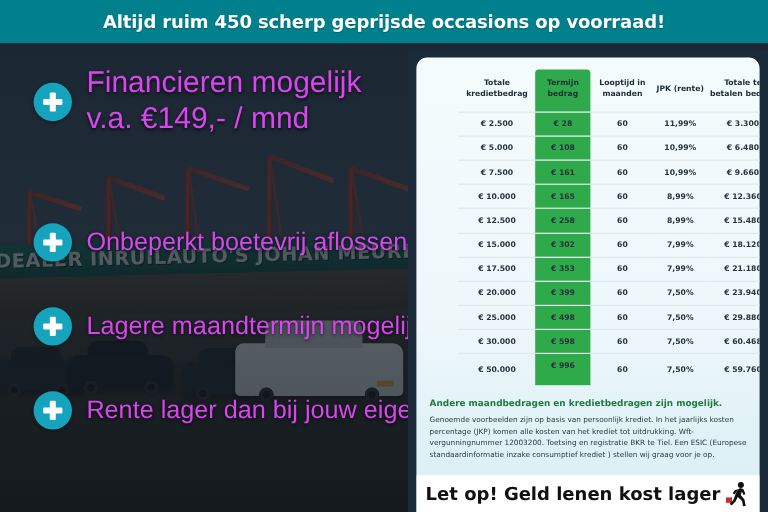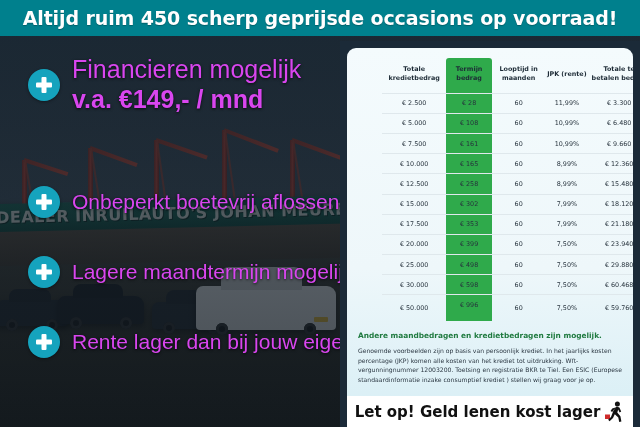--- a/index.html
+++ b/index.html
@@ -98,21 +98,21 @@
 
   
   .banner {
     position: absolute; left: 0; top: 0; width: 640px; height: 36px;
     background: #00808d;
     display: flex; align-items: center; justify-content: center;
     z-index: 6;
   }
   .banner-text {
     font-family: "DejaVu Sans", sans-serif;
-    font-weight: 700; font-size: 19px; color: #ffffff;
+    font-weight: 700; font-size: 15px; color: #ffffff;
     letter-spacing: -.1px; white-space: nowrap;
     text-shadow: 0 1px 1px rgba(0,0,0,.25);
   }
 
   
   .features {
     position: absolute; left: 0; top: 40px; width: 345px; height: 380px;
     z-index: 5;
   }
   .feature {
@@ -133,21 +133,21 @@
     content: ""; position: absolute; background: #ffffff; border-radius: 1px;
   }
   .plus-icon::before { left: 50%; top: 8px; width: 5px; height: 16px; transform: translateX(-50%); }
   .plus-icon::after  { top: 50%; left: 8px; height: 5px; width: 16px; transform: translateY(-50%); }
 
   .f-text { color: #d946ef; text-shadow: 0 1px 3px rgba(0,0,0,.75); }
   .f-line1 {
     font-size: 25px; font-weight: 400; line-height: 1.1; white-space: nowrap;
   }
   .f-line2 {
-    font-size: 25px; font-weight: 700; line-height: 1.2; white-space: nowrap;
+    font-size: 25px; font-weight: 400; line-height: 1.2; white-space: nowrap;
     text-align: center;
   }
   .f-single {
     font-size: 21px; font-weight: 400; line-height: 1.1; white-space: nowrap;
   }
 
   
   .panel {
     position: absolute; left: 340px; top: 41px; width: 300px; height: 386px;
     background: #1b2a38;
@@ -165,21 +165,21 @@
 
   table.rates { width: 100%; border-collapse: collapse; table-layout: fixed; margin-left: 26px; }
   table.rates th {
     font-family: "DejaVu Sans", sans-serif;
     font-size: 6.4px; font-weight: 700; color: #1d2b36;
     line-height: 1.45; padding: 7px 1px 9px 1px; text-align: center;
     vertical-align: middle;
   }
   table.rates td {
     font-family: "DejaVu Sans", sans-serif;
-    font-size: 6.4px; font-weight: 400; color: #26323c;
+    font-size: 6.4px; font-weight: 700; color: #26323c;
     text-align: center; padding: 5.6px 1px; vertical-align: middle;
     border-top: 1px solid #dfe8ec;
   }
   table.rates col.c1 { width: 24%; }
   table.rates col.c2 { width: 17%; }
   table.rates col.c3 { width: 20%; }
   table.rates col.c4 { width: 16%; }
   table.rates col.c5 { width: 23%; }
 
   th.hl, td.hl {

